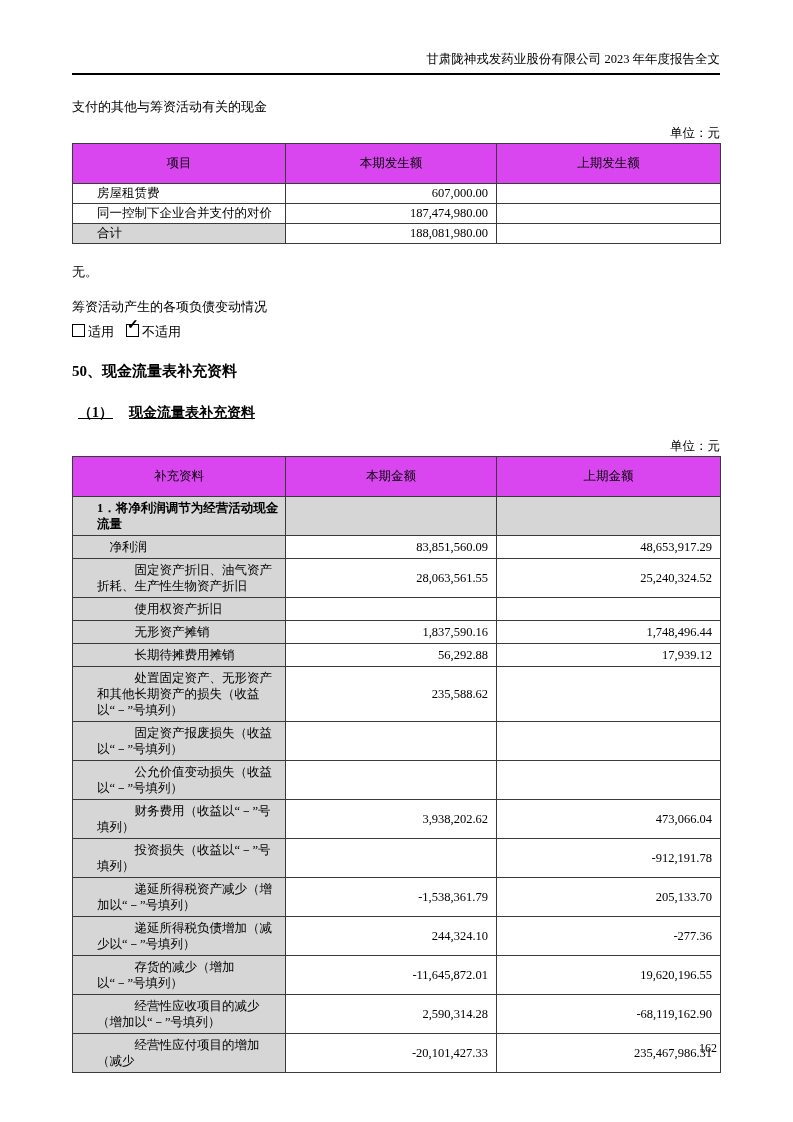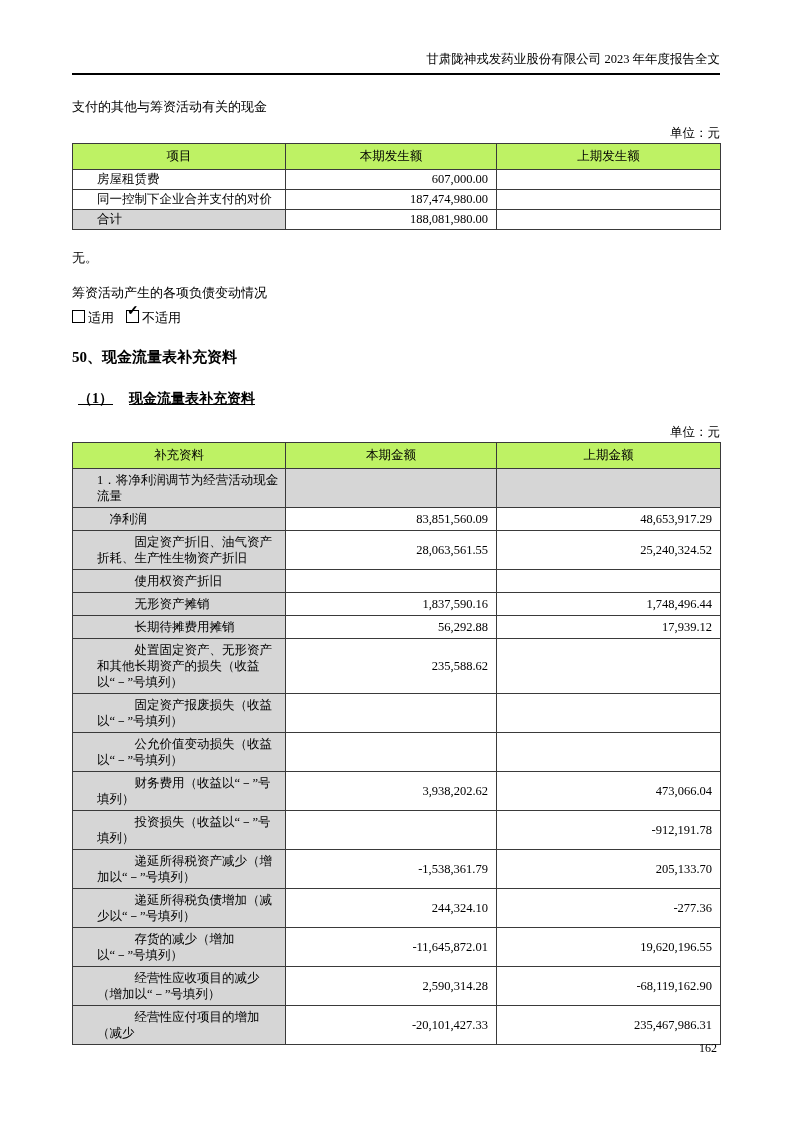--- a/index.html
+++ b/index.html
@@ -20,21 +20,21 @@
   .mt20 { margin-top:20px; }
   .mt13 { margin-top:13px; }
   .unit { text-align:right; font-size:12.5px; line-height:14px; margin-top:12px; margin-bottom:3px; }
   .unit2 { margin-top:18px; }
 
   table.tbl { width:100%; border-collapse:collapse; table-layout:fixed; font-size:12.5px; }
   .tbl col.c1 { width:213px; }
   .tbl col.c2 { width:211px; }
   .tbl col.c3 { width:224px; }
   .tbl th, .tbl td { border:1px solid #3a3a3a; vertical-align:middle; box-sizing:border-box; }
-  .tbl th { background:#bef264; font-weight:normal; text-align:center; padding:5px 4px; line-height:15px; }
+  .tbl th { background:#d946ef; font-weight:normal; text-align:center; padding:12px 4px; line-height:15px; }
   .tbl td.c-label { padding:3px 5px 3px 24px; line-height:16px; text-align:left; word-break:break-all; }
   .tbl td.c-num { text-align:right; padding:3px 8px; line-height:16px; font-variant-numeric:tabular-nums; }
   .tbl1 td.c-label, .tbl1 td.c-num { padding-top:2px; padding-bottom:2px; line-height:15px; }
   .tbl .gray { background:#d6d6d6; }
   .tbl2 td.c-label { background:#d6d6d6; }
   .lbl { display:block; }
 
   .cb-row { font-size:13px; line-height:15px; margin-top:10px; }
   .cb-item { margin-right:12px; display:inline-block; }
   .cb-box { width:11px; height:11px; border:1px solid #000; display:inline-block; position:relative; margin-right:3px; vertical-align:-1px; background:#fff; }
@@ -119,21 +119,21 @@
     <thead>
         <tr>
           <th>补充资料</th>
           <th>本期金额</th>
           <th>上期金额</th>
         </tr>
       </thead>
     <tbody>
         <tr>
           <td class="c-label gray">
-            <span class="lbl" style="text-indent: 0em;">1．将净利润调节为经营活动现金流量</span>
+            <span class="lbl" style="text-indent: 0em; font-weight: bold;">1．将净利润调节为经营活动现金流量</span>
           </td>
           <td class="c-num gray"></td>
           <td class="c-num gray"></td>
         </tr>
         <tr>
           <td class="c-label">
             <span class="lbl" style="text-indent: 1em;">净利润</span>
           </td>
           <td class="c-num">83,851,560.09</td>
           <td class="c-num">48,653,917.29</td>

